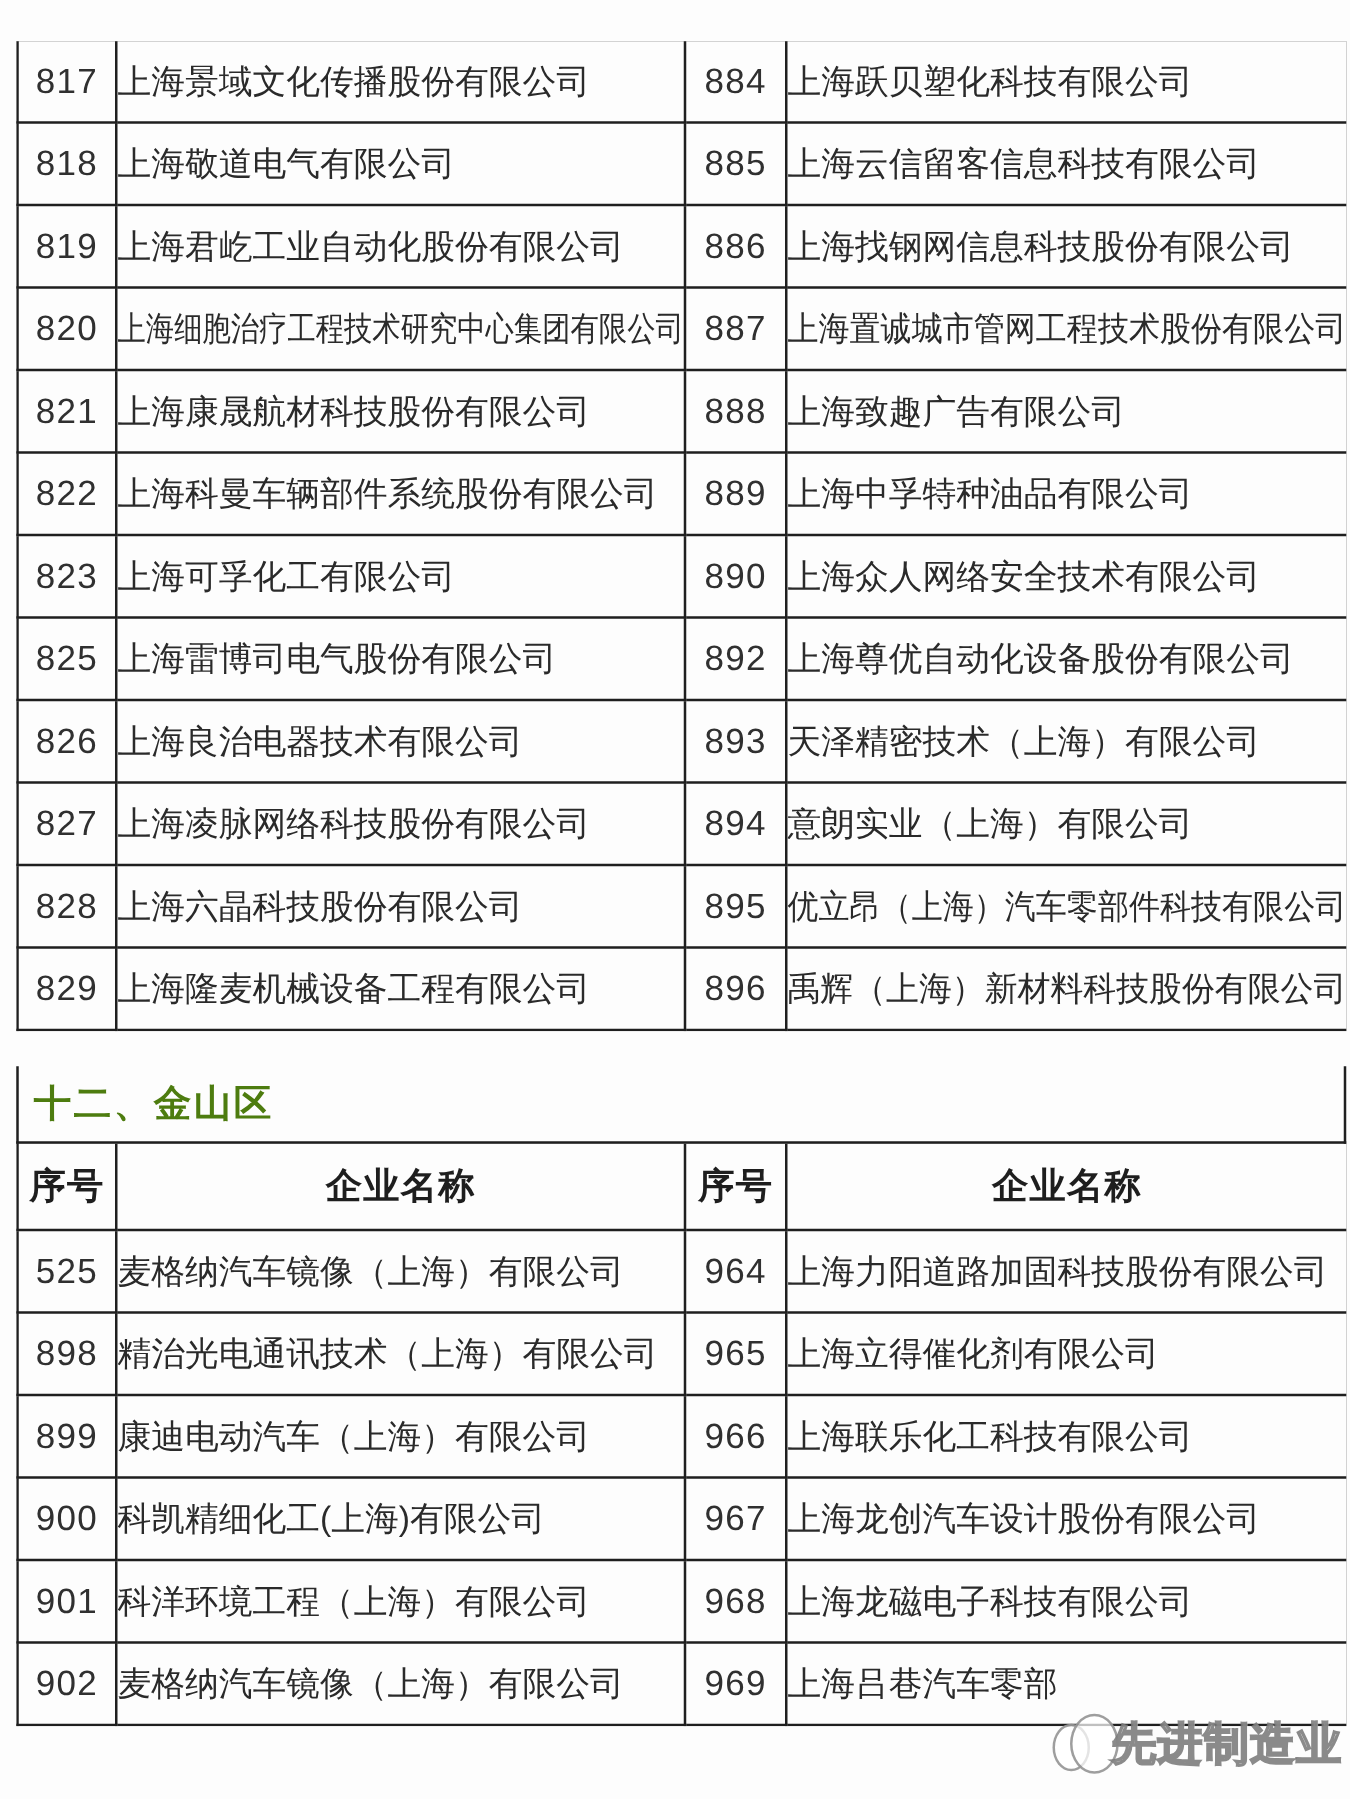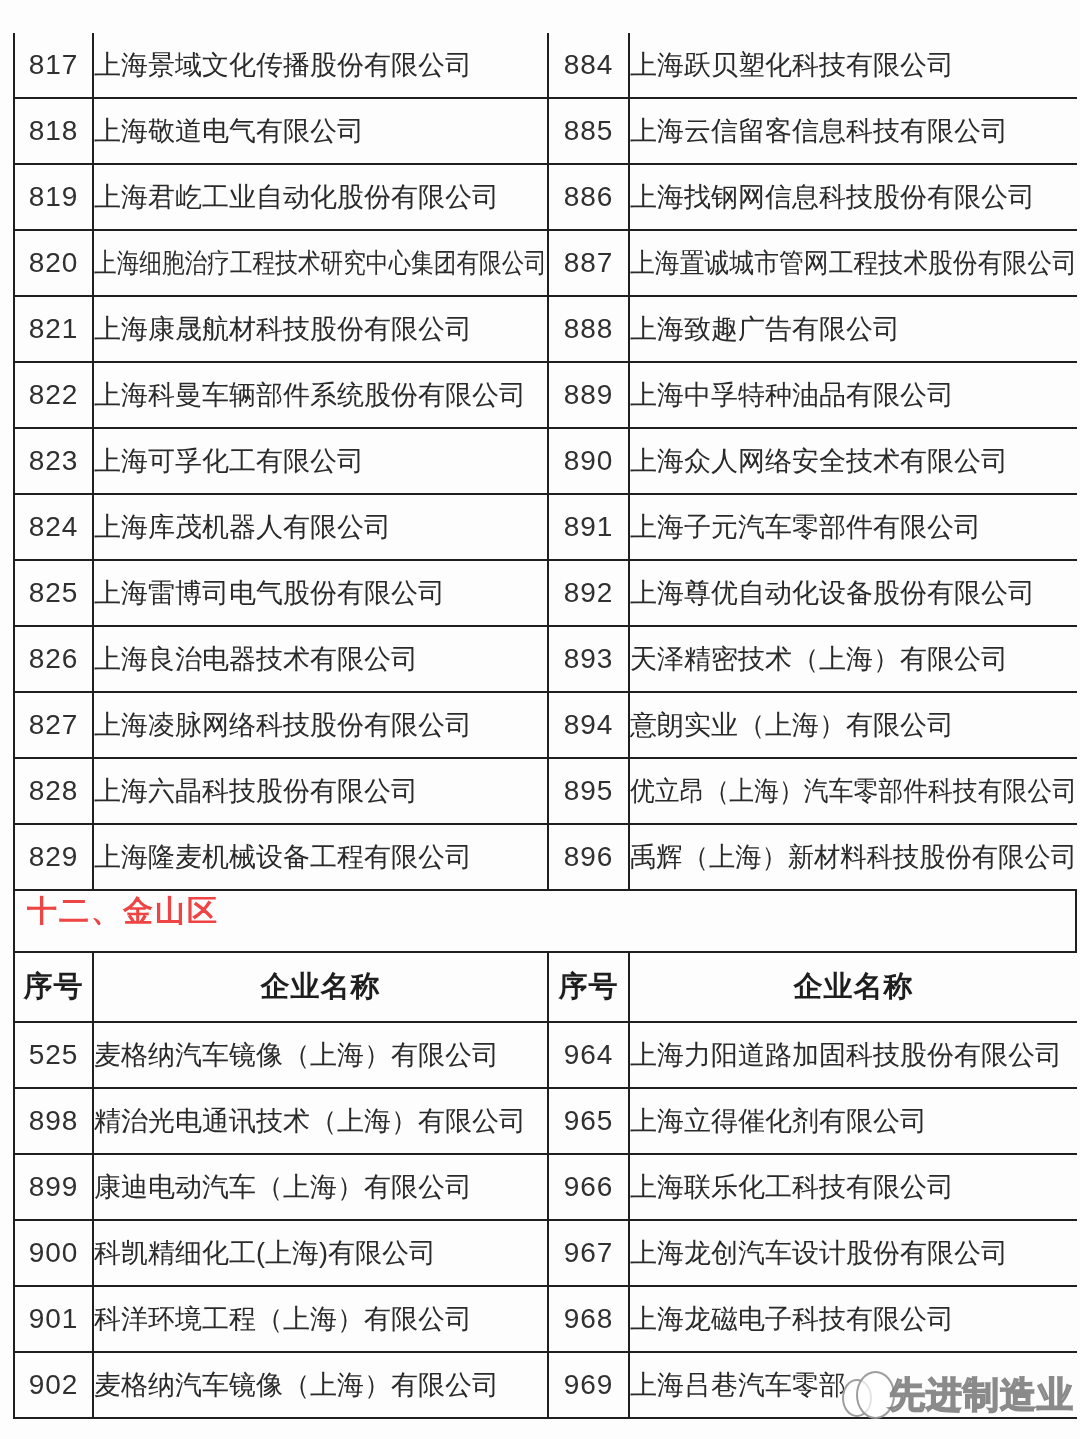--- a/index.html
+++ b/index.html
@@ -28,23 +28,24 @@
   }
   td.name-cell .fit{
     display:inline-block;white-space:nowrap;transform-origin:left center;
   }
   th.hdr{
     font-size:29px;font-weight:700;color:#1e1e1e;text-align:center;letter-spacing:1px;
   }
   .section-bar{
     box-sizing:border-box;height:62px;
     border-left:2px solid #1f1f1f;border-right:2px solid #1f1f1f;border-bottom:2px solid #1f1f1f;
-    display:flex;padding-left:12px;
-    font-size:30px;font-weight:700;color:#ef4444;letter-spacing:2px;
+    display:flex;align-items:center;padding-left:12px;
+    font-size:30px;font-weight:700;color:#4d7c0f;letter-spacing:2px;
     background:#fdfdfd;
+    margin-top:28px;
   }
   
   .watermark{
     position:absolute;left:842px;top:1360px;width:232px;height:70px;
     display:flex;align-items:center;pointer-events:none;z-index:5;
   }
   .wm-circle{
     display:inline-block;border-radius:50%;
     border:2px solid rgba(125,125,125,0.75);
     background:rgba(255,255,255,0.72);
@@ -109,26 +110,20 @@
     <td class="no-cell">822</td>
     <td class="name-cell"><span class="fit">上海科曼车辆部件系统股份有限公司</span></td>
     <td class="no-cell">889</td>
     <td class="name-cell"><span class="fit">上海中孚特种油品有限公司</span></td>
   </tr>
             <tr class="data-row">
     <td class="no-cell">823</td>
     <td class="name-cell"><span class="fit">上海可孚化工有限公司</span></td>
     <td class="no-cell">890</td>
     <td class="name-cell"><span class="fit">上海众人网络安全技术有限公司</span></td>
-  </tr>
-            <tr class="data-row">
-    <td class="no-cell">824</td>
-    <td class="name-cell"><span class="fit">上海库茂机器人有限公司</span></td>
-    <td class="no-cell">891</td>
-    <td class="name-cell"><span class="fit">上海子元汽车零部件有限公司</span></td>
   </tr>
             <tr class="data-row">
     <td class="no-cell">825</td>
     <td class="name-cell"><span class="fit">上海雷博司电气股份有限公司</span></td>
     <td class="no-cell">892</td>
     <td class="name-cell"><span class="fit">上海尊优自动化设备股份有限公司</span></td>
   </tr>
             <tr class="data-row">
     <td class="no-cell">826</td>
     <td class="name-cell"><span class="fit">上海良治电器技术有限公司</span></td>

